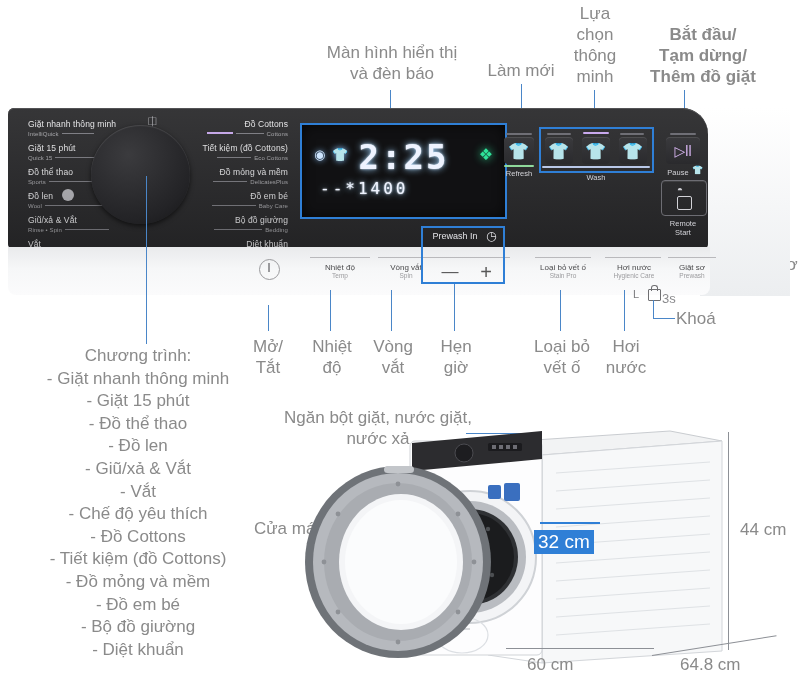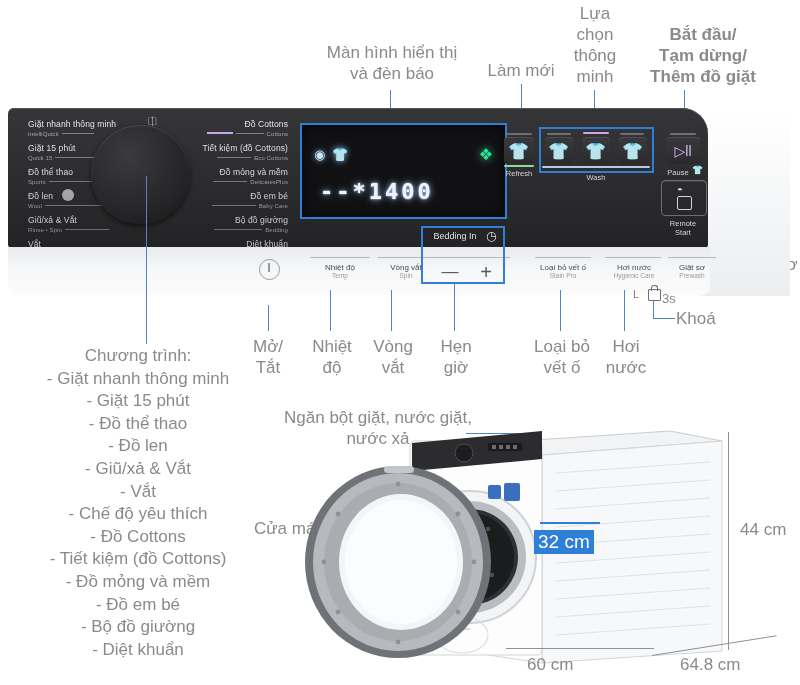--- a/index.html
+++ b/index.html
@@ -37,21 +37,21 @@
 
   #dial{position:absolute;left:91px;top:125px;width:99px;height:99px;border-radius:50%;
       background:radial-gradient(circle at 38% 30%,#3b3b3e,#232326 70%,#151517 100%);
       box-shadow:0 2px 5px rgba(0,0,0,.6), inset 0 1px 1px rgba(255,255,255,.12);}
 
   #display{position:absolute;left:300px;top:123px;width:207px;height:96px;
       background:#111113;border-radius:7px;box-shadow:inset 0 0 14px rgba(0,0,0,.9);}
   .seg{position:absolute;font-family:"DejaVu Sans Mono","Liberation Mono",monospace;
        color:#eef3ff;text-shadow:0 0 7px #9fd4ff,0 0 2px #fff;}
   #segTime{left:0;top:14px;width:207px;text-align:center;font-size:34px;letter-spacing:2px;font-weight:bold;}
-  #segSpin{left:20px;top:56px;font-size:22px;letter-spacing:3px;font-weight:bold;}
+  #segSpin{left:20px;top:56px;font-size:16px;letter-spacing:3px;font-weight:normal;}
   .dispIcon{position:absolute;top:24px;font-size:13px;color:#cfe6ff;text-shadow:0 0 6px #8ec6ff;}
   #ecoLeaf{position:absolute;right:14px;top:22px;font-size:16px;color:#2fe39a;text-shadow:0 0 8px #2fe39a;}
 
   .tbtn{position:absolute;background:linear-gradient(180deg,#3a3a3d,#2a2a2d);border-radius:4px;
         box-shadow:inset 0 1px 0 rgba(255,255,255,.10);}
   .tbtn .gl{position:absolute;left:0;right:0;top:50%;transform:translateY(-50%);
         text-align:center;color:#dcdce2;font-size:17px;line-height:1;}
   .topbar{position:absolute;height:2px;background:#6f6f76;border-radius:1px;}
   .ulbar{position:absolute;height:2px;background:#b9c8e8;border-radius:1px;}
   .blab{position:absolute;text-align:center;color:#d3d3d8;font-size:7.5px;}
@@ -145,20 +145,21 @@
     <span>Diệt khuẩn</span>
     <span class="en"><i class="bar" style="width:52px"></i><span>Sanitise</span></span>
   </div>
 </div>
 
 <div id="dial"></div>
 
 <div id="display">
   <span class="dispIcon" style="left:14px;">◉</span>
   <span class="dispIcon" style="left:32px;">👕</span>
+  <span id="segTime" class="seg">2:25</span>
   <span id="segSpin" class="seg">--*1400</span>
   <span id="ecoLeaf">❖</span>
 </div>
 <div class="hi" style="left:300px;top:123px;width:207px;height:96px;"></div>
 
 <div class="topbar" style="left:506px;top:133px;width:26px;"></div>
 <div class="tbtn" style="left:504px;top:137px;width:30px;height:27px;">
   <span class="gl">👕</span>
 </div>
 <div class="ulbar" style="left:504px;top:165px;width:30px;background:#8fd99b;"></div>
@@ -187,21 +188,21 @@
 <div class="blab" style="left:656px;top:168px;width:44px;">Pause</div>
 <div class="abs" style="left:692px;top:165px;color:#c8c8cd;font-size:9px;">👕</div>
 
 <div class="tbtn" style="left:661px;top:180px;width:44px;height:34px;background:none;border:1px solid #6d6d73;">
   <span class="abs" style="left:15px;top:3px;color:#cfcfd4;font-size:10px;">◓</span>
   <span class="abs" style="left:15px;top:15px;width:13px;height:12px;border:1.5px solid #d2d2d7;border-radius:2px;"></span>
 </div>
 <div class="blab" style="left:655px;top:220px;width:56px;line-height:1.15;white-space:pre-line;">Remote
 Start</div>
 
-<div class="abs" style="left:424px;top:231px;width:62px;color:#e2e2e6;font-size:9px;text-align:center;">Bedding In</div>
+<div class="abs" style="left:424px;top:231px;width:62px;color:#e2e2e6;font-size:9px;text-align:center;">Prewash In</div>
 <div class="abs" style="left:486px;top:229px;color:#dedee3;font-size:12px;">◷</div>
 
 <div id="panelBottom"></div>
 
 <div class="abs" style="left:259px;top:259px;width:19px;height:19px;border:1px solid #9a9a9d;border-radius:50%;">
   <span class="abs" style="left:8px;top:3px;width:1.5px;height:9px;background:#9a9a9d;"></span>
 </div>
 
 <div class="bctlbar" style="left:310px;top:257px;width:60px;"></div>
 <div class="bctl" style="left:308px;top:263px;width:64px;">

